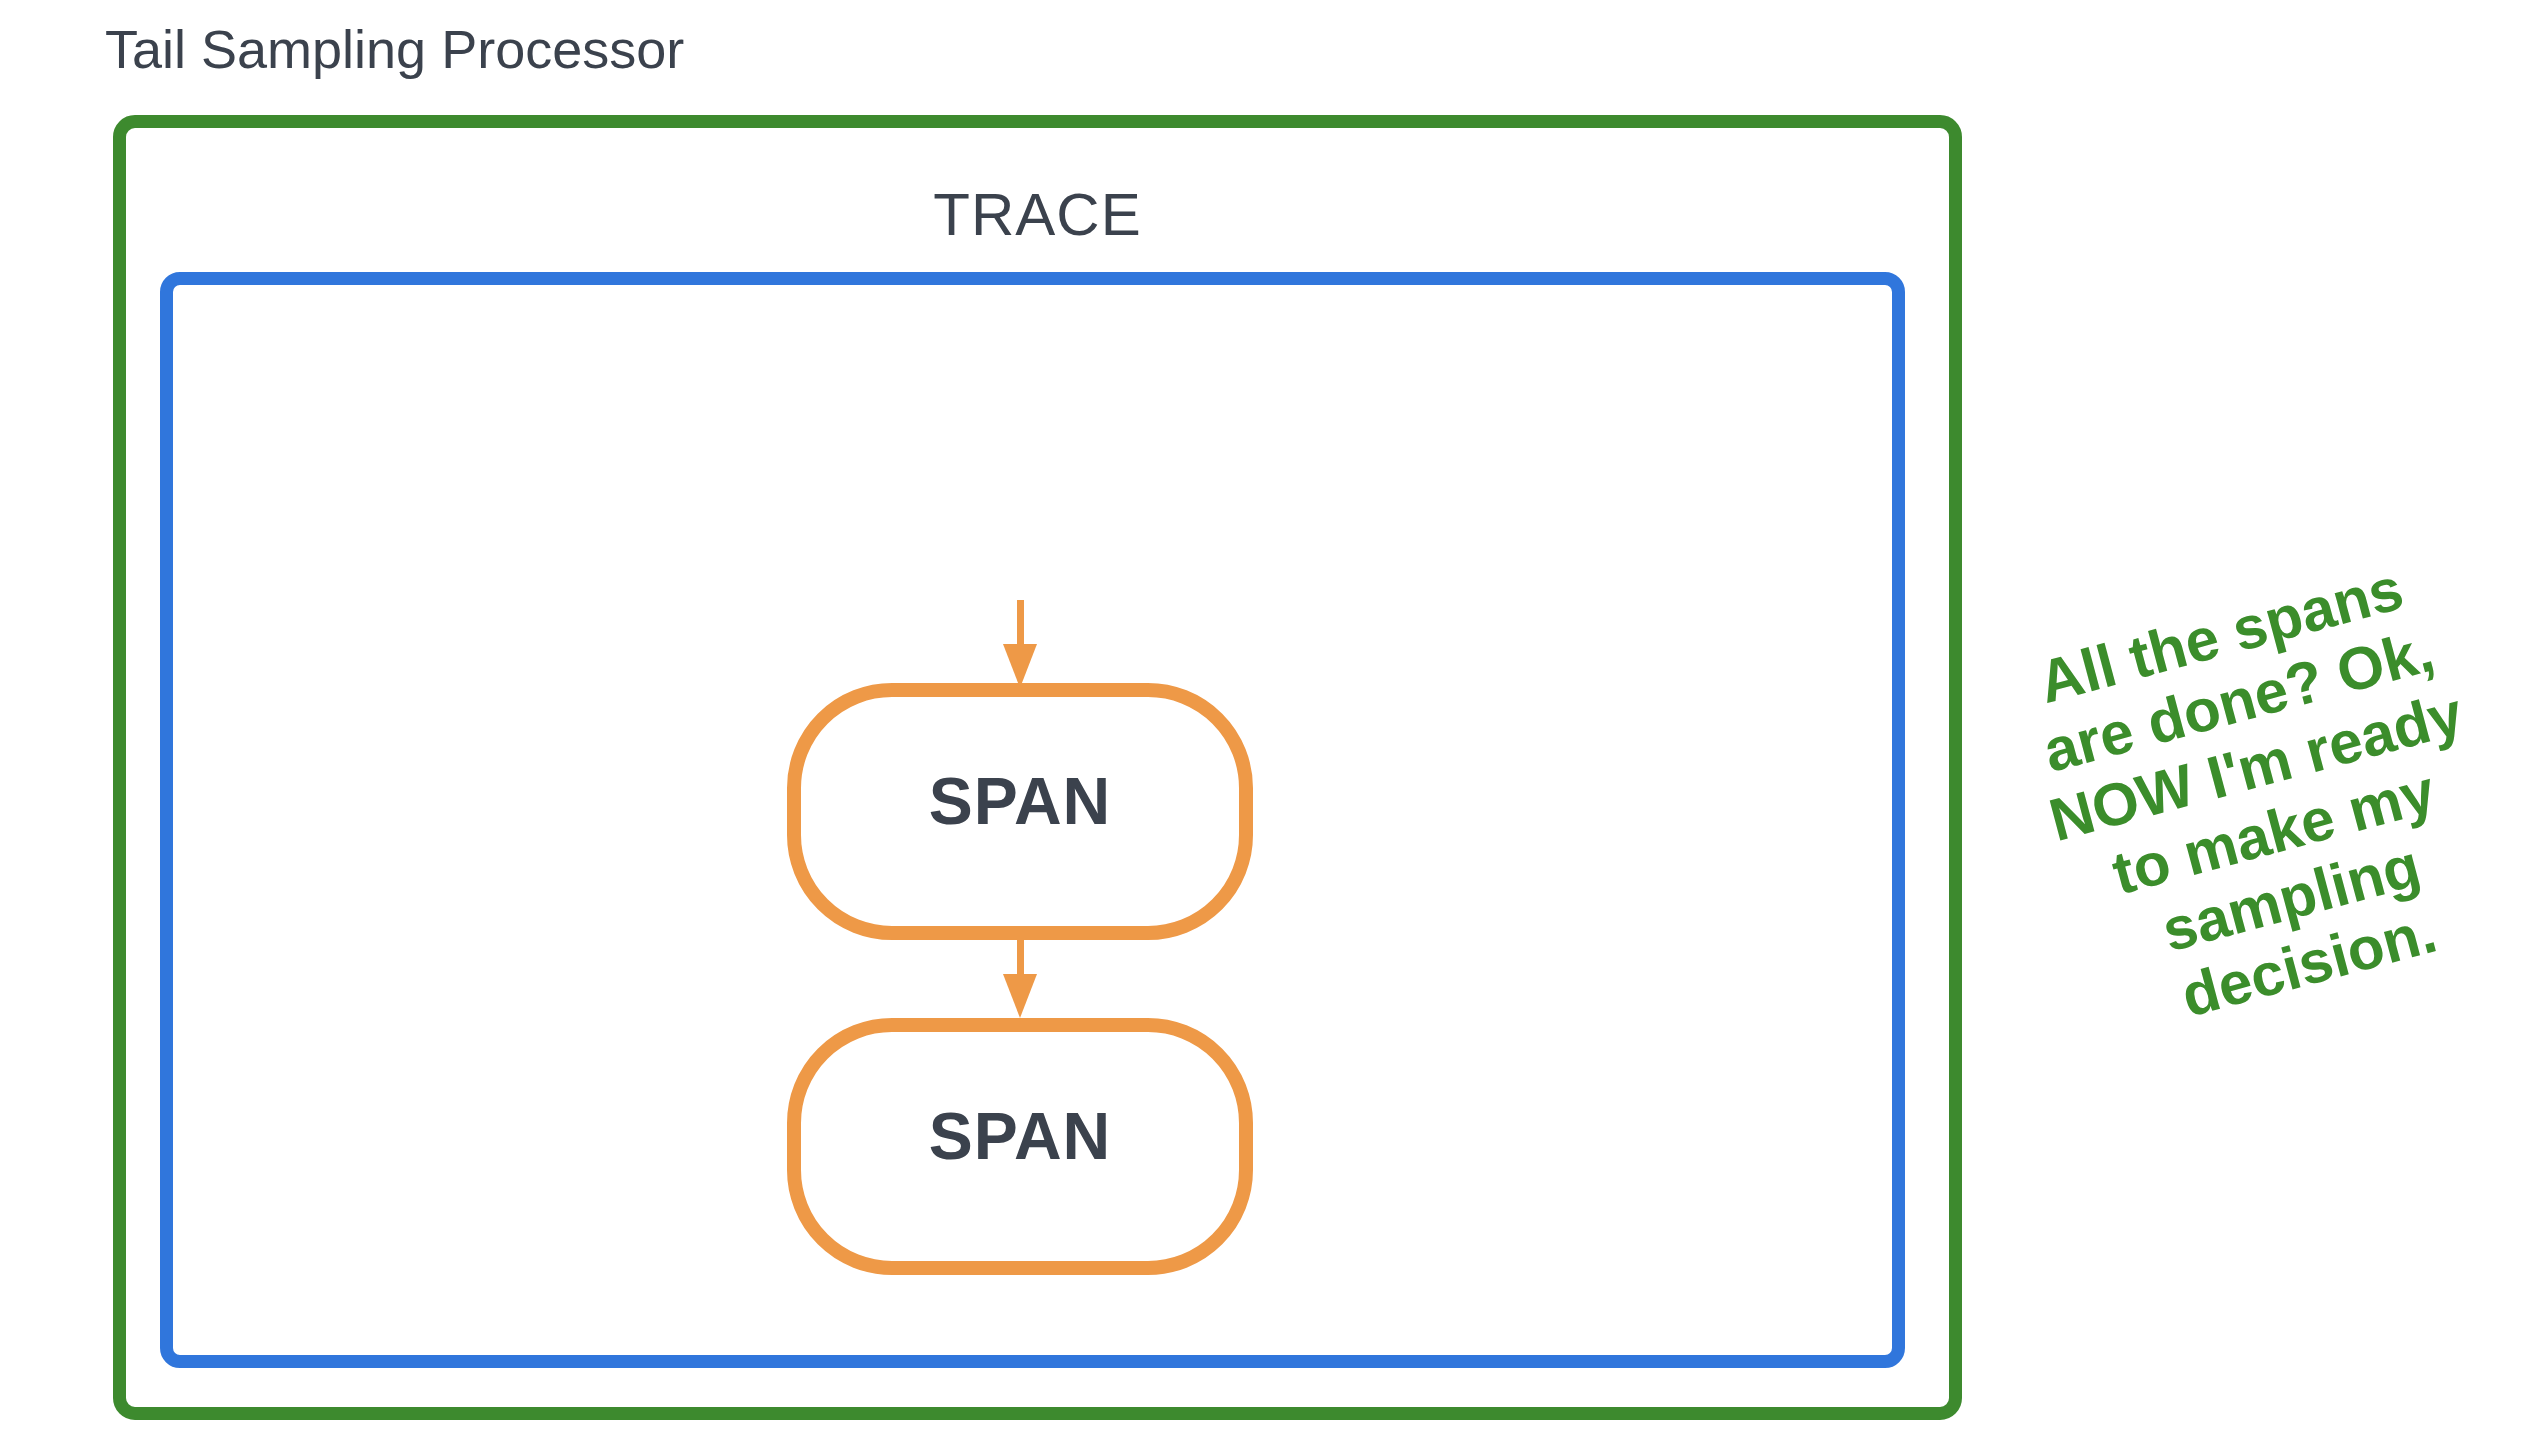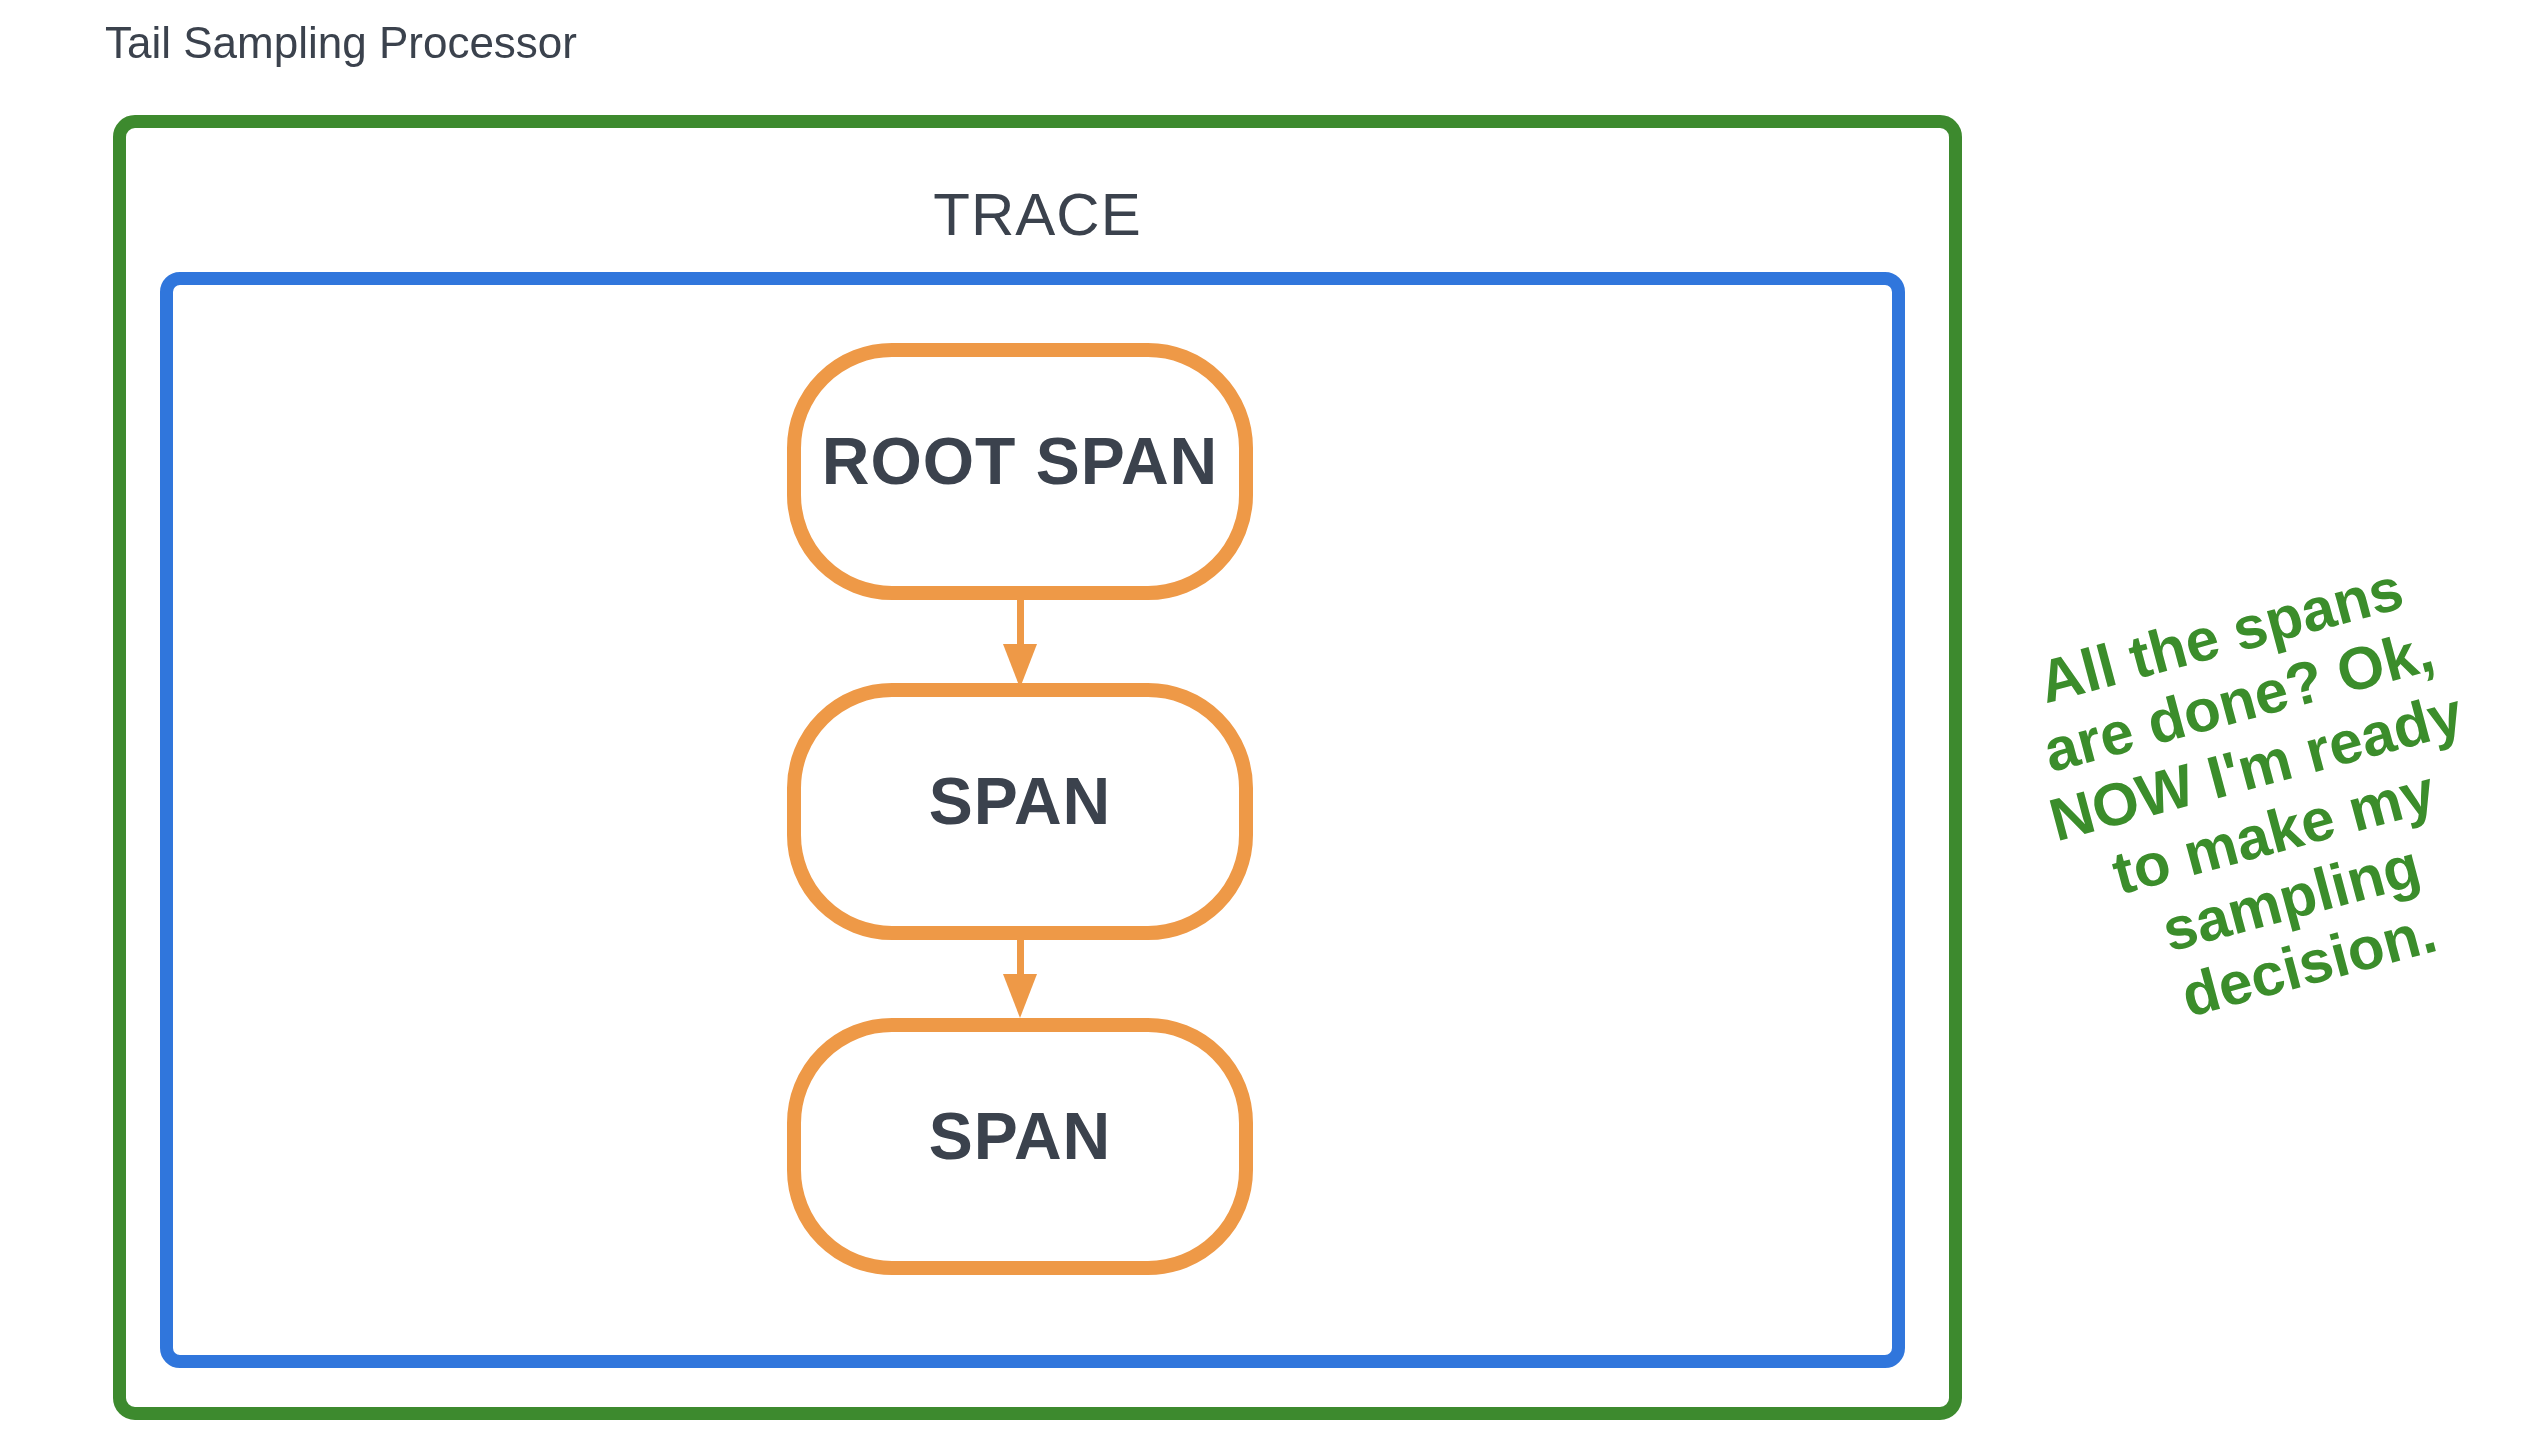--- a/index.html
+++ b/index.html
@@ -15,21 +15,21 @@
   body{
     width:2542px;height:1454px;
     background:var(--background);
     font-family:"Liberation Sans","DejaVu Sans",sans-serif;
     position:relative;overflow:hidden;
   }
   .canvas{position:absolute;inset:0;}
 
   .title{
     position:absolute;left:105px;top:18px;
-    font-size:44px;line-height:1.15;font-weight:400;
+    font-size:54px;line-height:1.15;font-weight:400;
     color:var(--text-dark);white-space:nowrap;
   }
 
   .processor-box{
     position:absolute;left:113px;top:115px;
     width:1849px;height:1305px;
     border:13px solid var(--processor-green);
     border-radius:22px;background:transparent;
   }
 
@@ -93,23 +93,20 @@
 <div class="canvas">
 
   <div class="title">Tail Sampling Processor</div>
 
   <div class="processor-box">
 
     <div class="trace-label">TRACE</div>
 
     <div class="trace-box">
 
-      <div class="span-node node-root">
-        <span class="span-label">ROOT SPAN</span>
-      </div>
 
       <div class="arrow arrow-1">
         <div class="arrow-line"></div>
         <div class="arrow-head"></div>
       </div>
 
       <div class="span-node node-mid">
         <span class="span-label">SPAN</span>
       </div>
 

